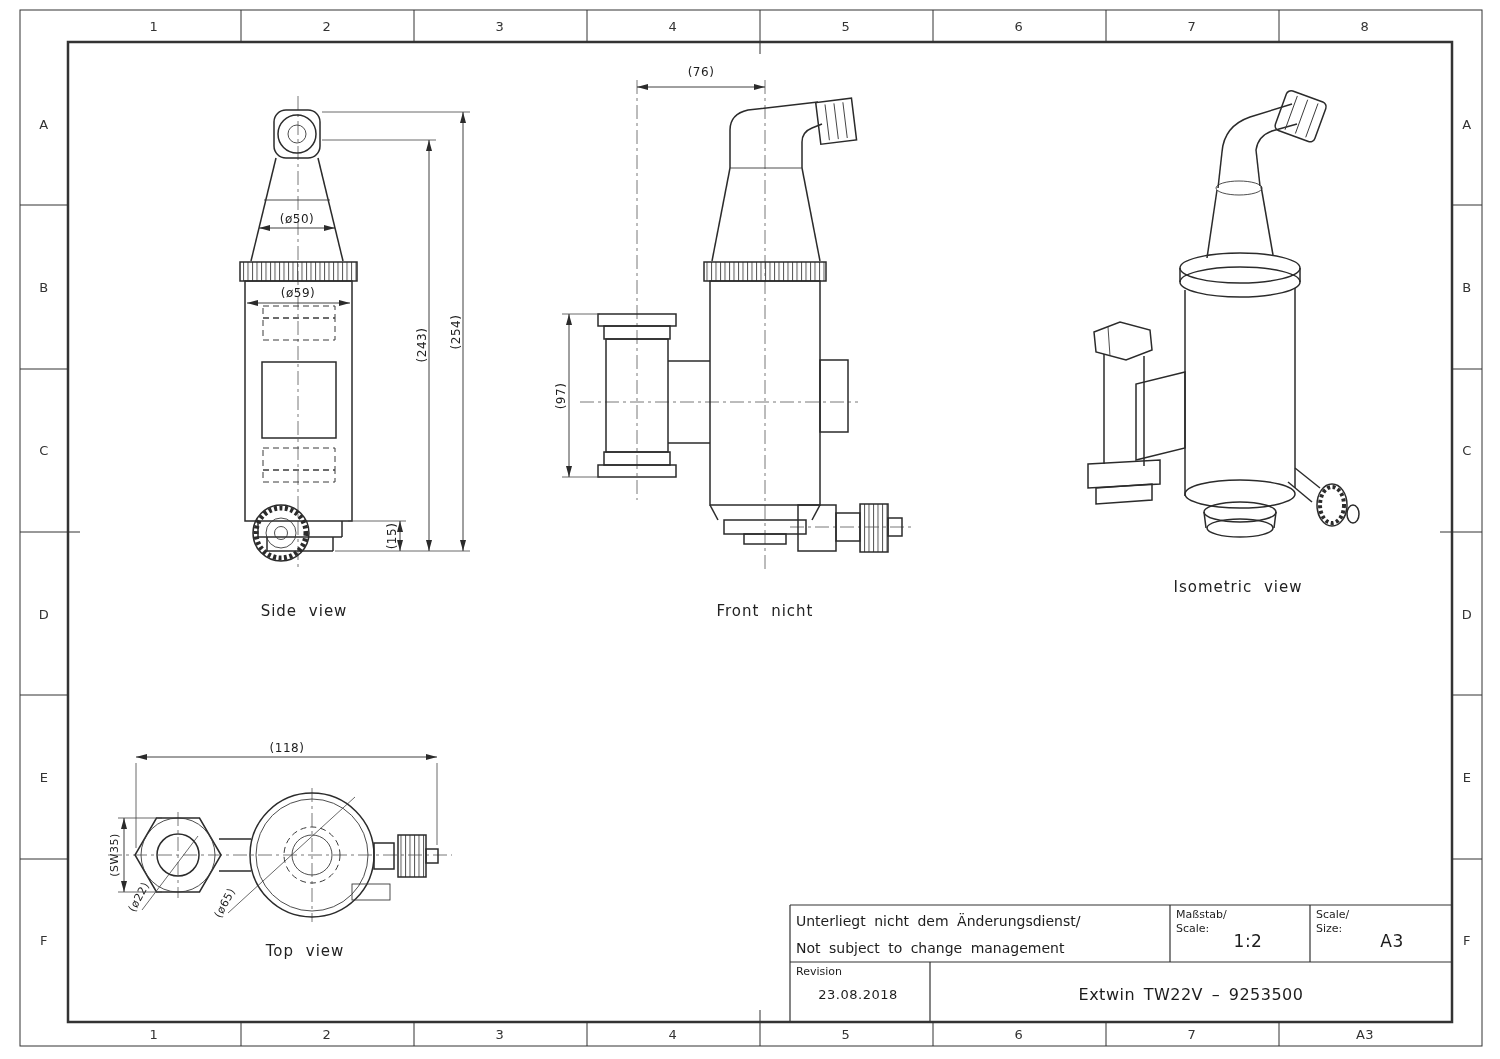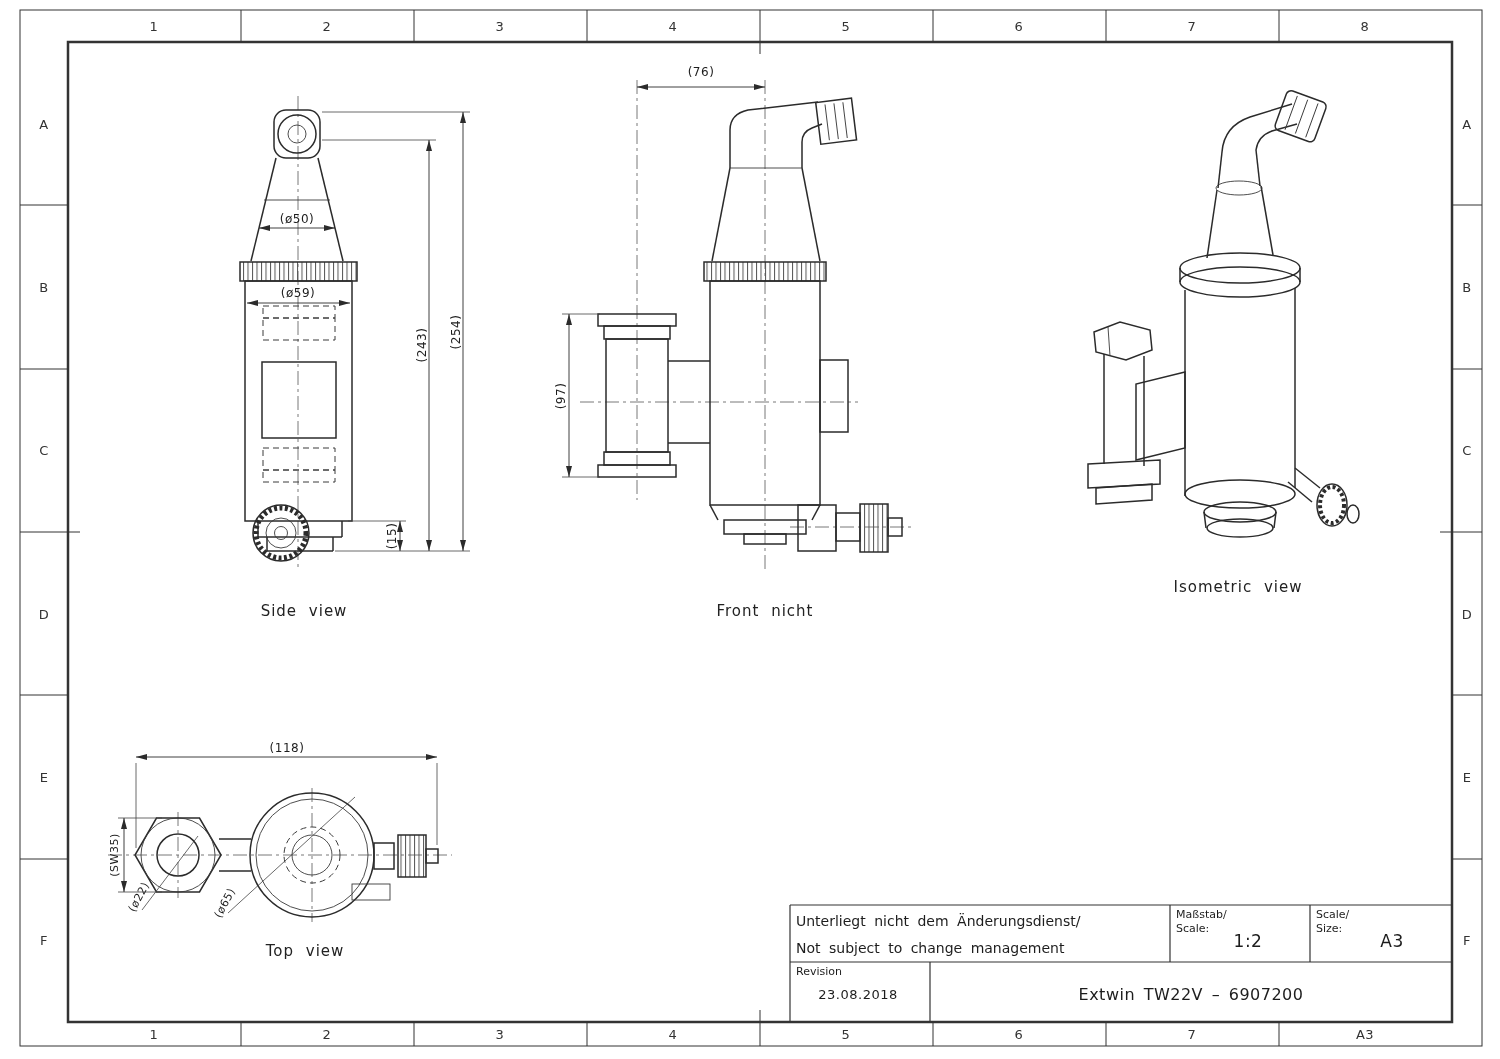--- a/index.html
+++ b/index.html
@@ -326,16 +326,16 @@
 <span class="tl note" style="left:796px;top:921px">Unterliegt nicht dem Änderungsdienst/</span>
 <span class="tl note" style="left:796px;top:948px">Not subject to change management</span>
 <span class="tl small" style="left:1176px;top:914px">Maßstab/</span>
 <span class="tl small" style="left:1176px;top:928px">Scale:</span>
 <span class="t big" style="left:1248px;top:941px">1:2</span>
 <span class="tl small" style="left:1316px;top:914px">Scale/</span>
 <span class="tl small" style="left:1316px;top:928px">Size:</span>
 <span class="t big" style="left:1392px;top:941px">A3</span>
 <span class="tl small" style="left:796px;top:971px">Revision</span>
 <span class="t" style="left:858px;top:994px;font-size:13px">23.08.2018</span>
-<span class="t part" style="left:1191px;top:994px">Extwin TW22V – 6907200</span>
+<span class="t part" style="left:1191px;top:994px">Extwin TW22V – 9253500</span>
 
 
 </div>
 
 </body></html>

